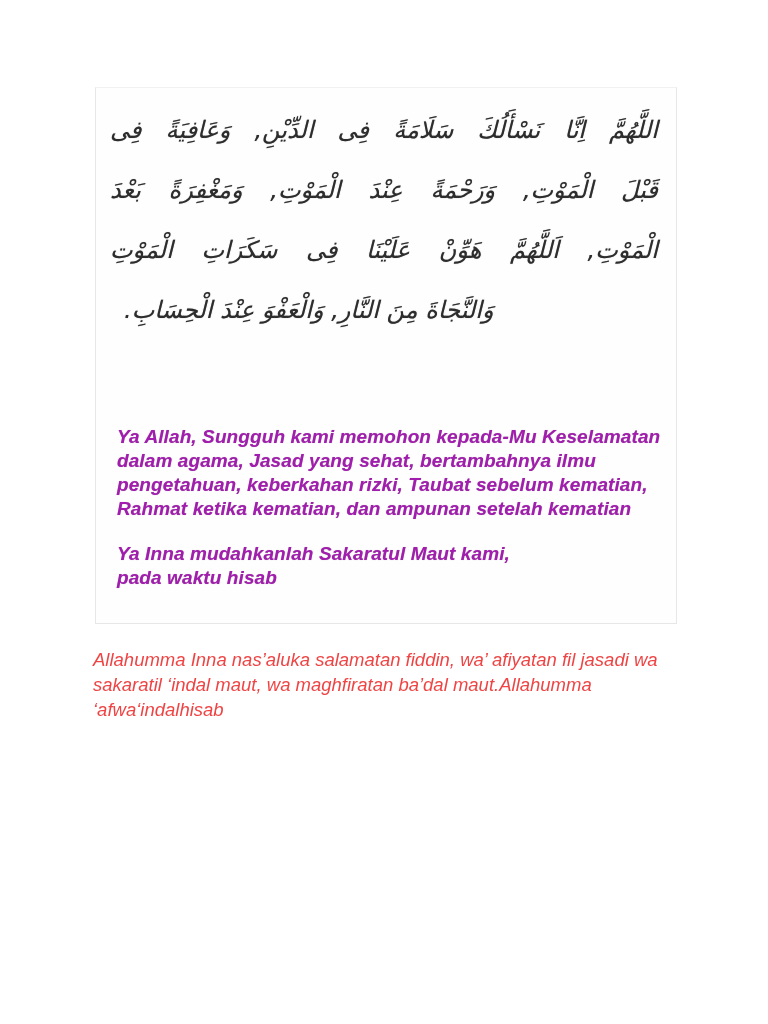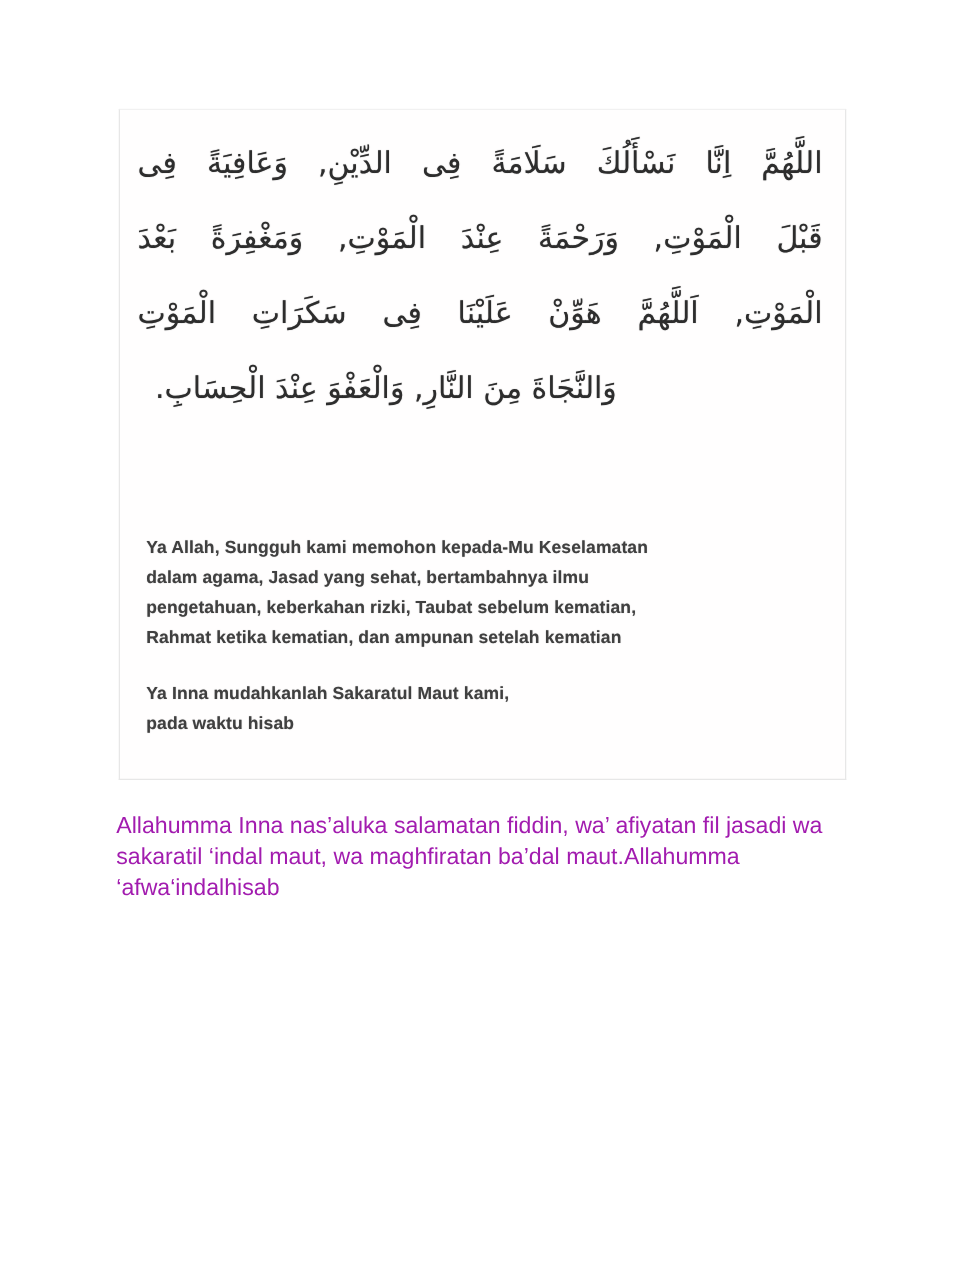--- a/index.html
+++ b/index.html
@@ -7,20 +7,21 @@
     padding: 0;
     background: #ffffff;
   }
   .page {
     position: relative;
     width: 768px;
     height: 1024px;
     background: #ffffff;
     overflow: hidden;
     font-family: "Liberation Sans", sans-serif;
+    font-style: italic;
   }
 
   
   .scan {
     position: absolute;
     left: 95px;
     top: 87px;
     width: 582px;
     height: 537px;
     box-sizing: border-box;
@@ -49,39 +50,39 @@
   .arabic-line:last-child {
     text-align: center;
     text-align-last: left;
     padding-left: 14px;
   }
 
   .scan-para {
     position: absolute;
     left: 21px;
     right: 8px;
-    font-size: 14px;
+    font-size: 19px;
     line-height: 24px;
     font-weight: 600;
-    color: #404040;
+    color: #a21caf;
     letter-spacing: 0.1px;
     text-shadow: 0 0 0.8px rgba(40,40,40,0.4);
   }
   .scan-para.p1 { top: 337px; }
   .scan-para.p2 { top: 454px; }
 
   
   .translit {
     position: absolute;
     left: 93px;
     top: 647px;
     width: 608px;
     font-size: 18.5px;
     line-height: 25px;
-    color: #a21caf;
+    color: #ef4444;
     font-family: "Liberation Sans", sans-serif;
   }
 </style>
 </head>
 <body>
 
 <div class="page">
 
   <div class="scan">
 

